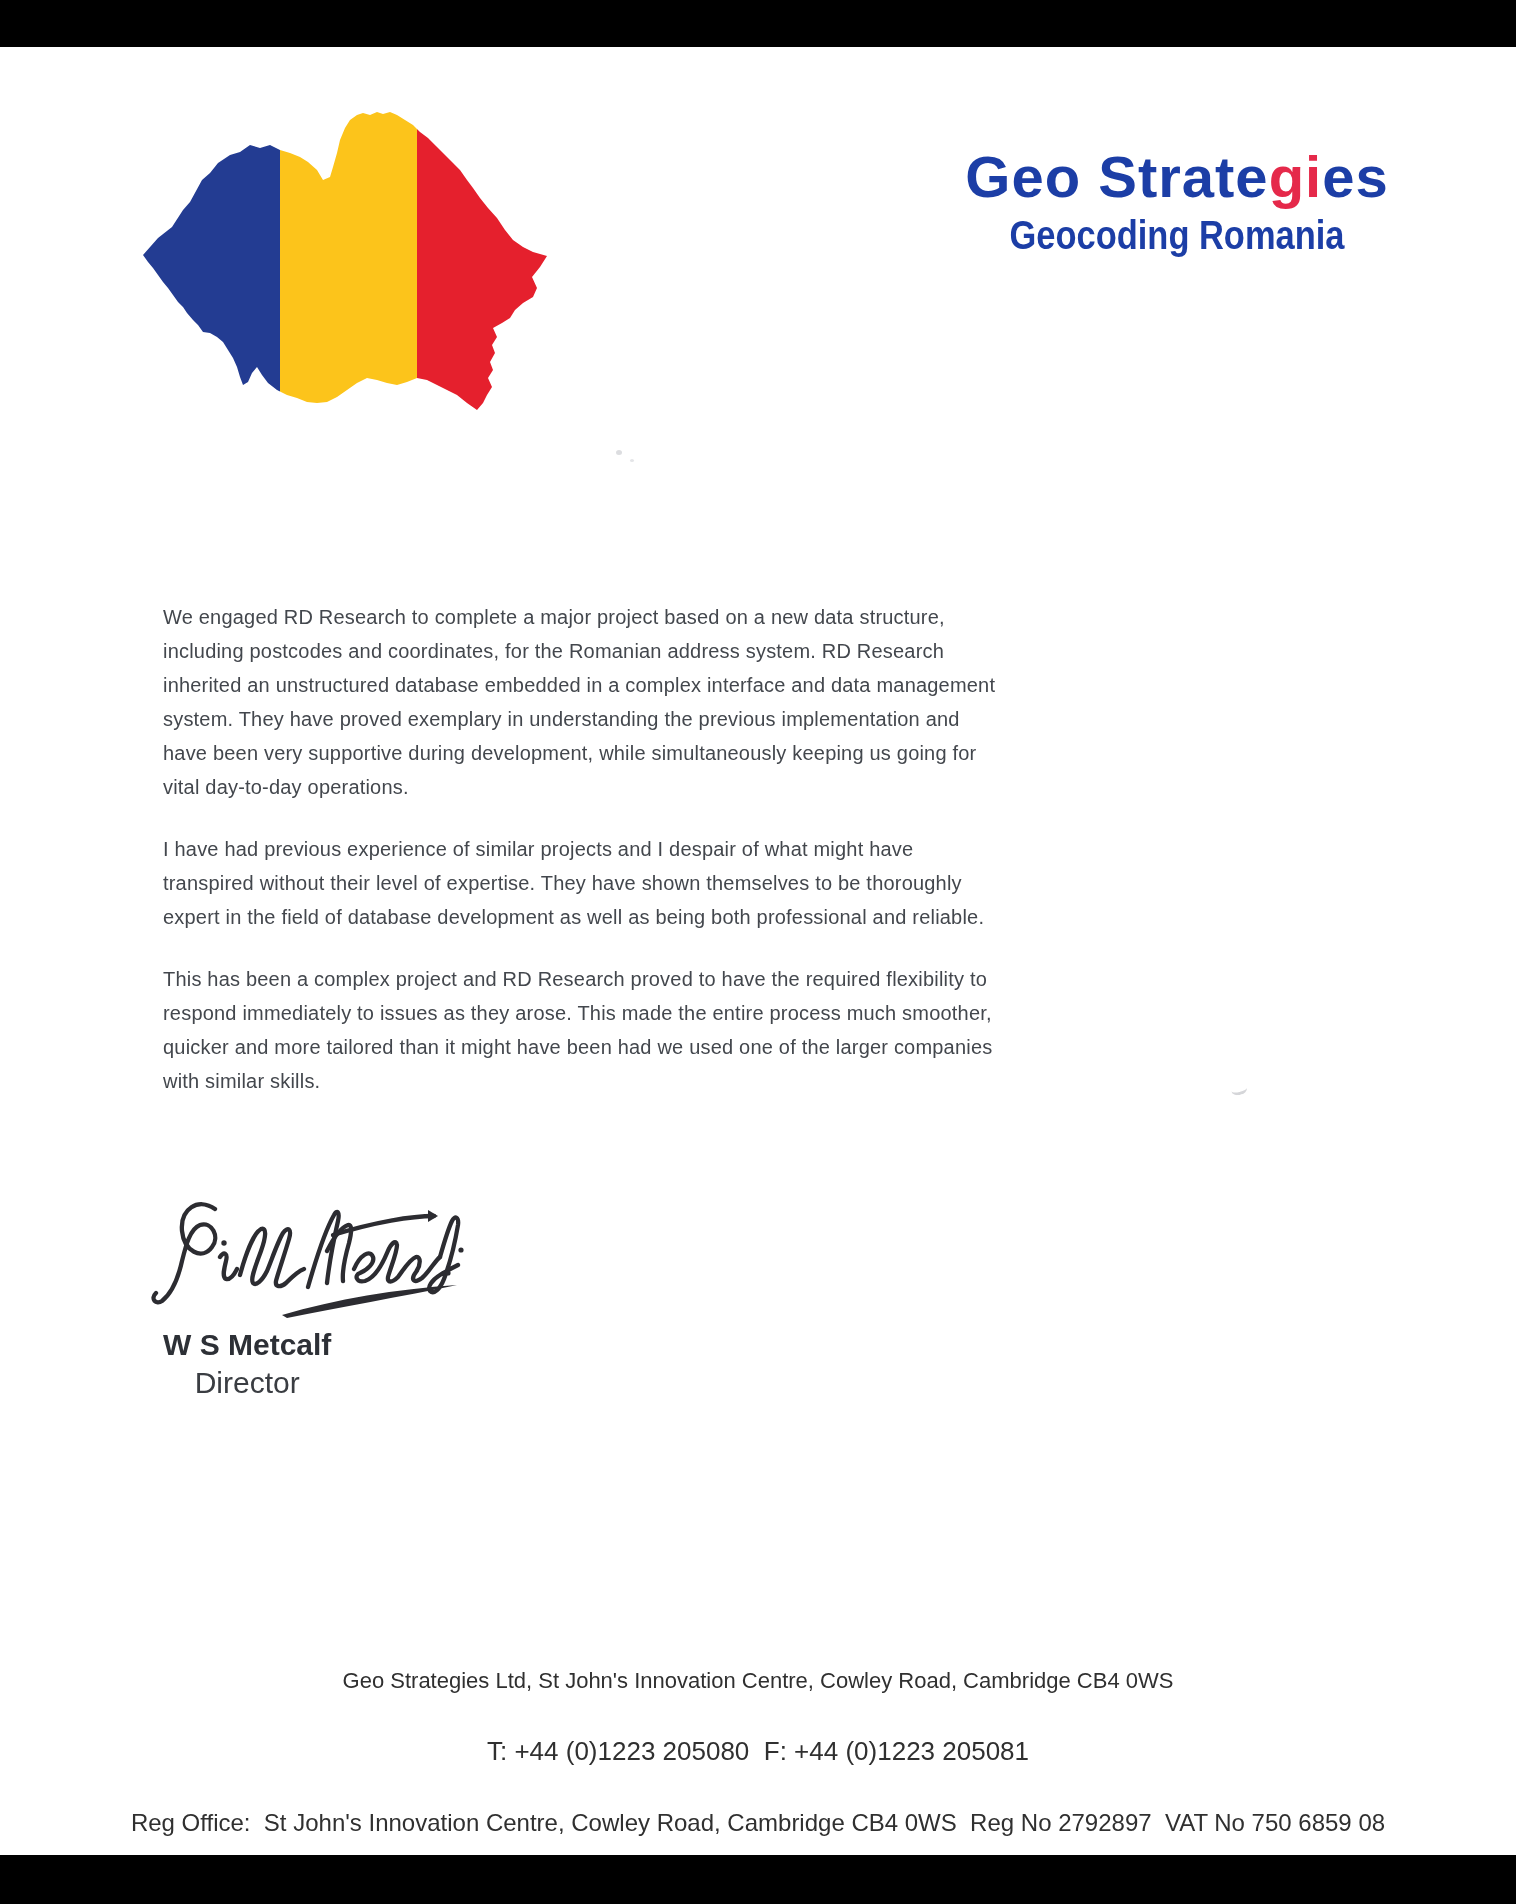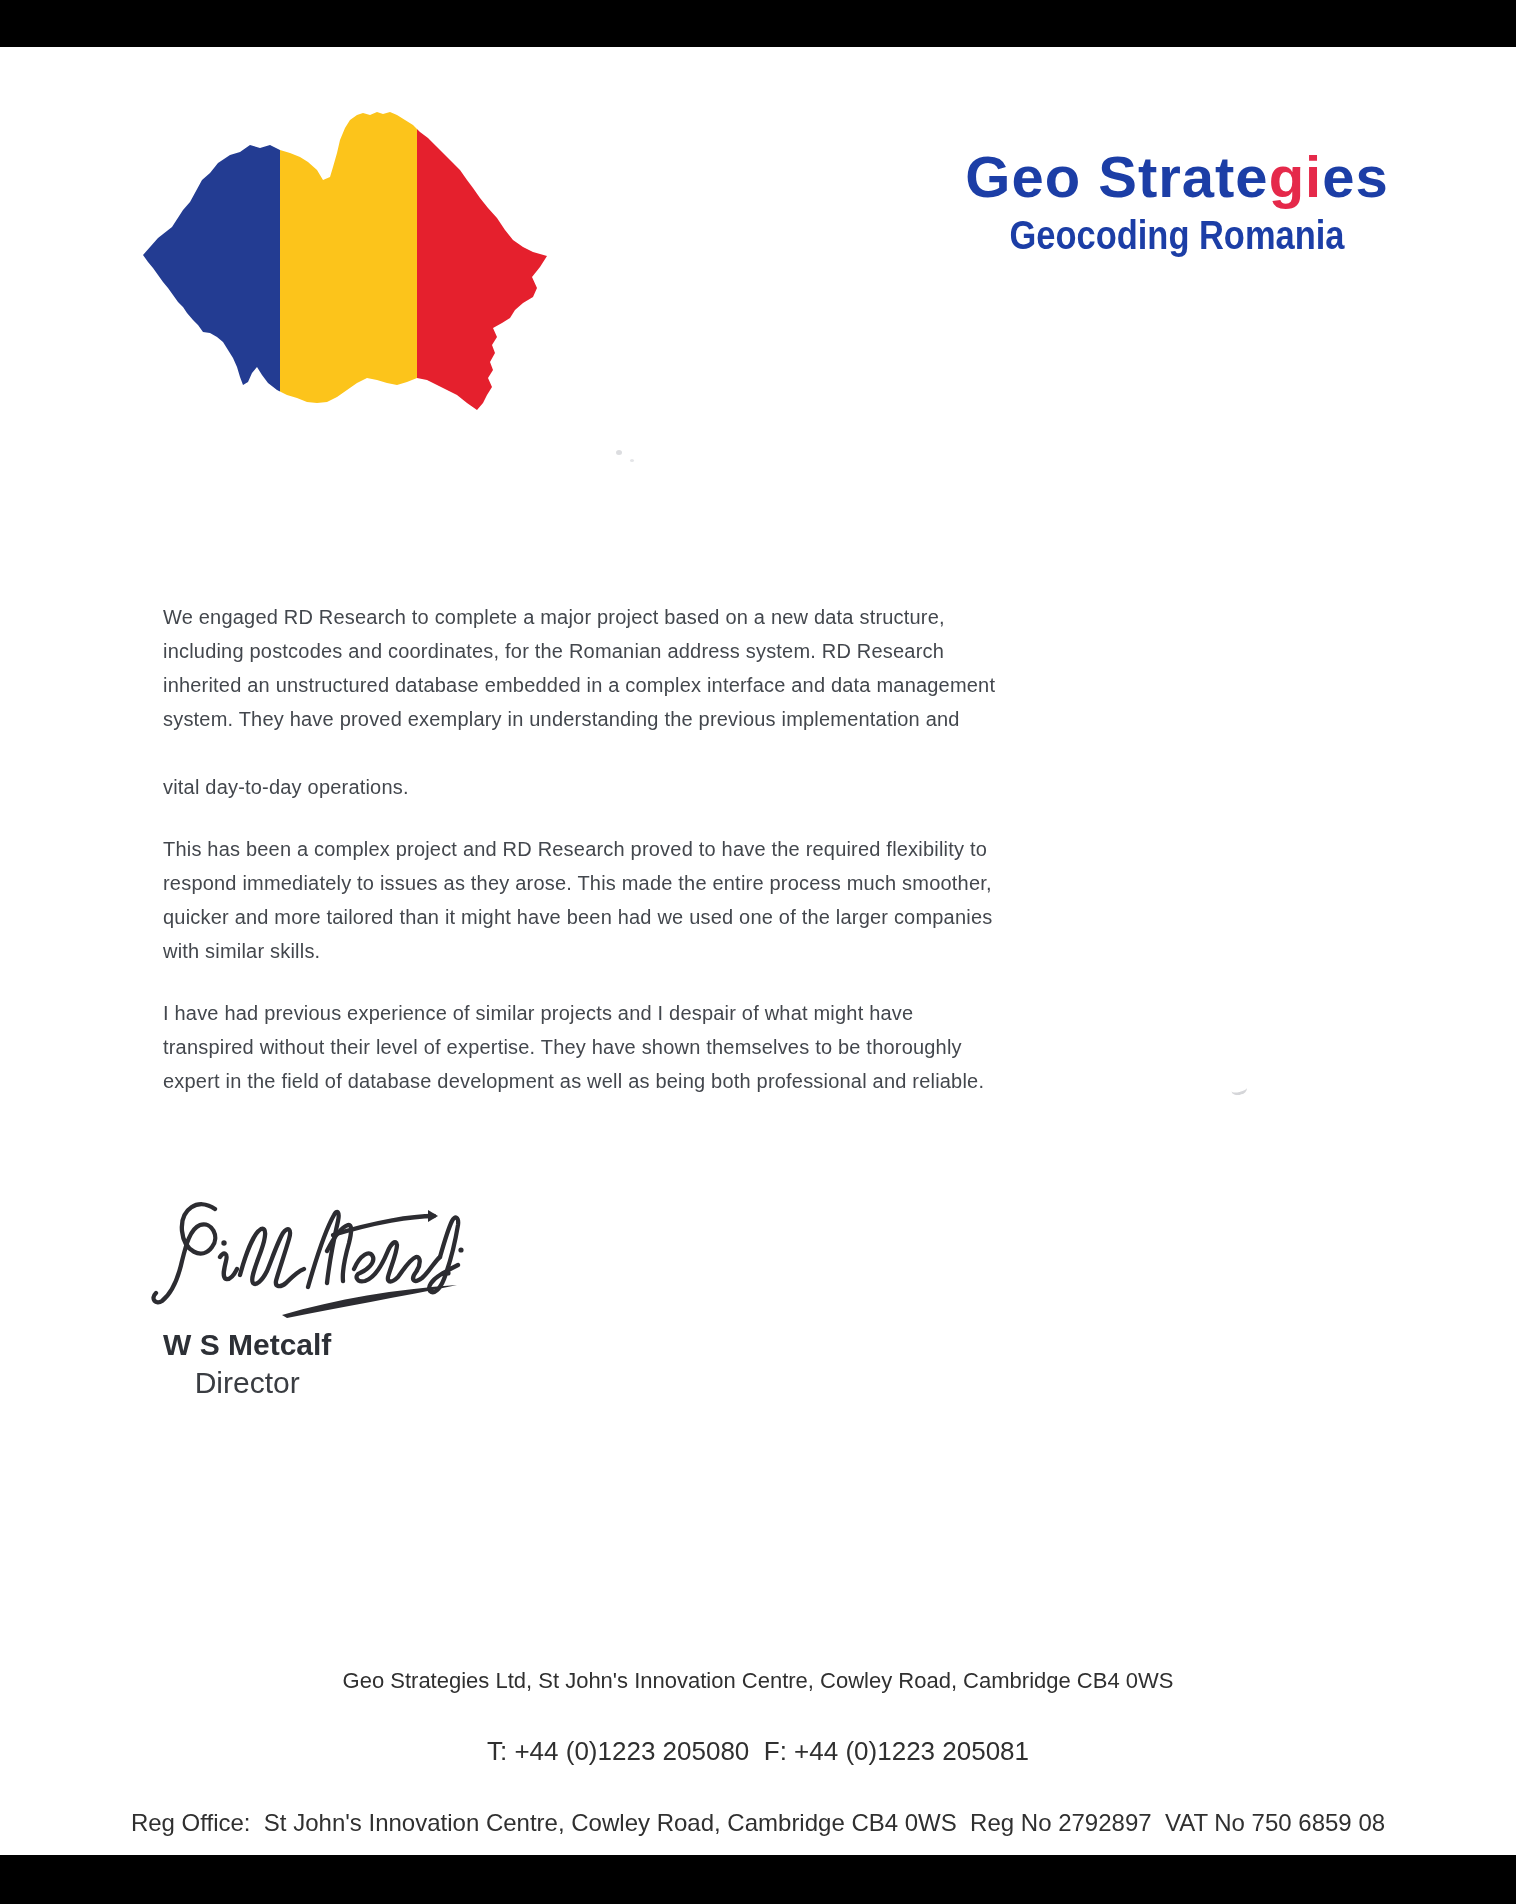--- a/index.html
+++ b/index.html
@@ -64,33 +64,33 @@
 
   <div class="smudge1"></div>
   <div class="smudge2"></div>
 
   <div class="body-text">
     <p>
       <span class="line">We engaged RD Research to complete a major project based on a new data structure,</span><br>
       <span class="line">including postcodes and coordinates, for the Romanian address system. RD Research</span><br>
       <span class="line">inherited an unstructured database embedded in a complex interface and data management</span><br>
       <span class="line">system. They have proved exemplary in understanding the previous implementation and</span><br>
-      <br>
+      <span class="line">have been very supportive during development, while simultaneously keeping us going for</span><br>
       <span class="line">vital day-to-day operations.</span>
+    </p>
+    <p>
+      <span class="line">I have had previous experience of similar projects and I despair of what might have</span><br>
+      <span class="line">transpired without their level of expertise. They have shown themselves to be thoroughly</span><br>
+      <span class="line">expert in the field of database development as well as being both professional and reliable.</span>
     </p>
     <p>
       <span class="line">This has been a complex project and RD Research proved to have the required flexibility to</span><br>
       <span class="line">respond immediately to issues as they arose. This made the entire process much smoother,</span><br>
       <span class="line">quicker and more tailored than it might have been had we used one of the larger companies</span><br>
       <span class="line">with similar skills.</span>
-    </p>
-    <p>
-      <span class="line">I have had previous experience of similar projects and I despair of what might have</span><br>
-      <span class="line">transpired without their level of expertise. They have shown themselves to be thoroughly</span><br>
-      <span class="line">expert in the field of database development as well as being both professional and reliable.</span>
     </p>
   </div>
 
   <svg class="sig-svg" viewBox="0 0 360 150" aria-hidden="true">
     <g fill="none" stroke="#2c2c31" stroke-width="4.3" stroke-linecap="round" stroke-linejoin="round">
       <path d="M75,14 C58,2 40,14 42,36 C44,56 62,66 72,52 C80,42 72,26 60,30 C50,34 46,50 42,66 C38,84 32,98 22,106 C16,110 10,104 16,98"></path>
       <path d="M80,62 C84,56 88,58 86,66 C84,74 82,82 86,84 C90,85 94,80 97,74"></path>
       <path d="M100,80 C106,58 114,38 121,34 C127,32 126,42 121,56 C116,70 110,84 113,88 C116,91 122,86 127,76 C132,64 138,46 143,38 C148,31 152,34 149,44 C145,58 138,78 136,86 C135,92 140,93 146,88 C152,82 158,76 164,74"></path>
       <path d="M168,92 C176,64 186,34 194,20 C197,14 200,17 198,26 C193,48 189,70 187,88"></path>
       <path d="M187,56 C194,42 202,32 208,30 C212,29 212,36 209,48 C205,62 202,76 203,86"></path>

